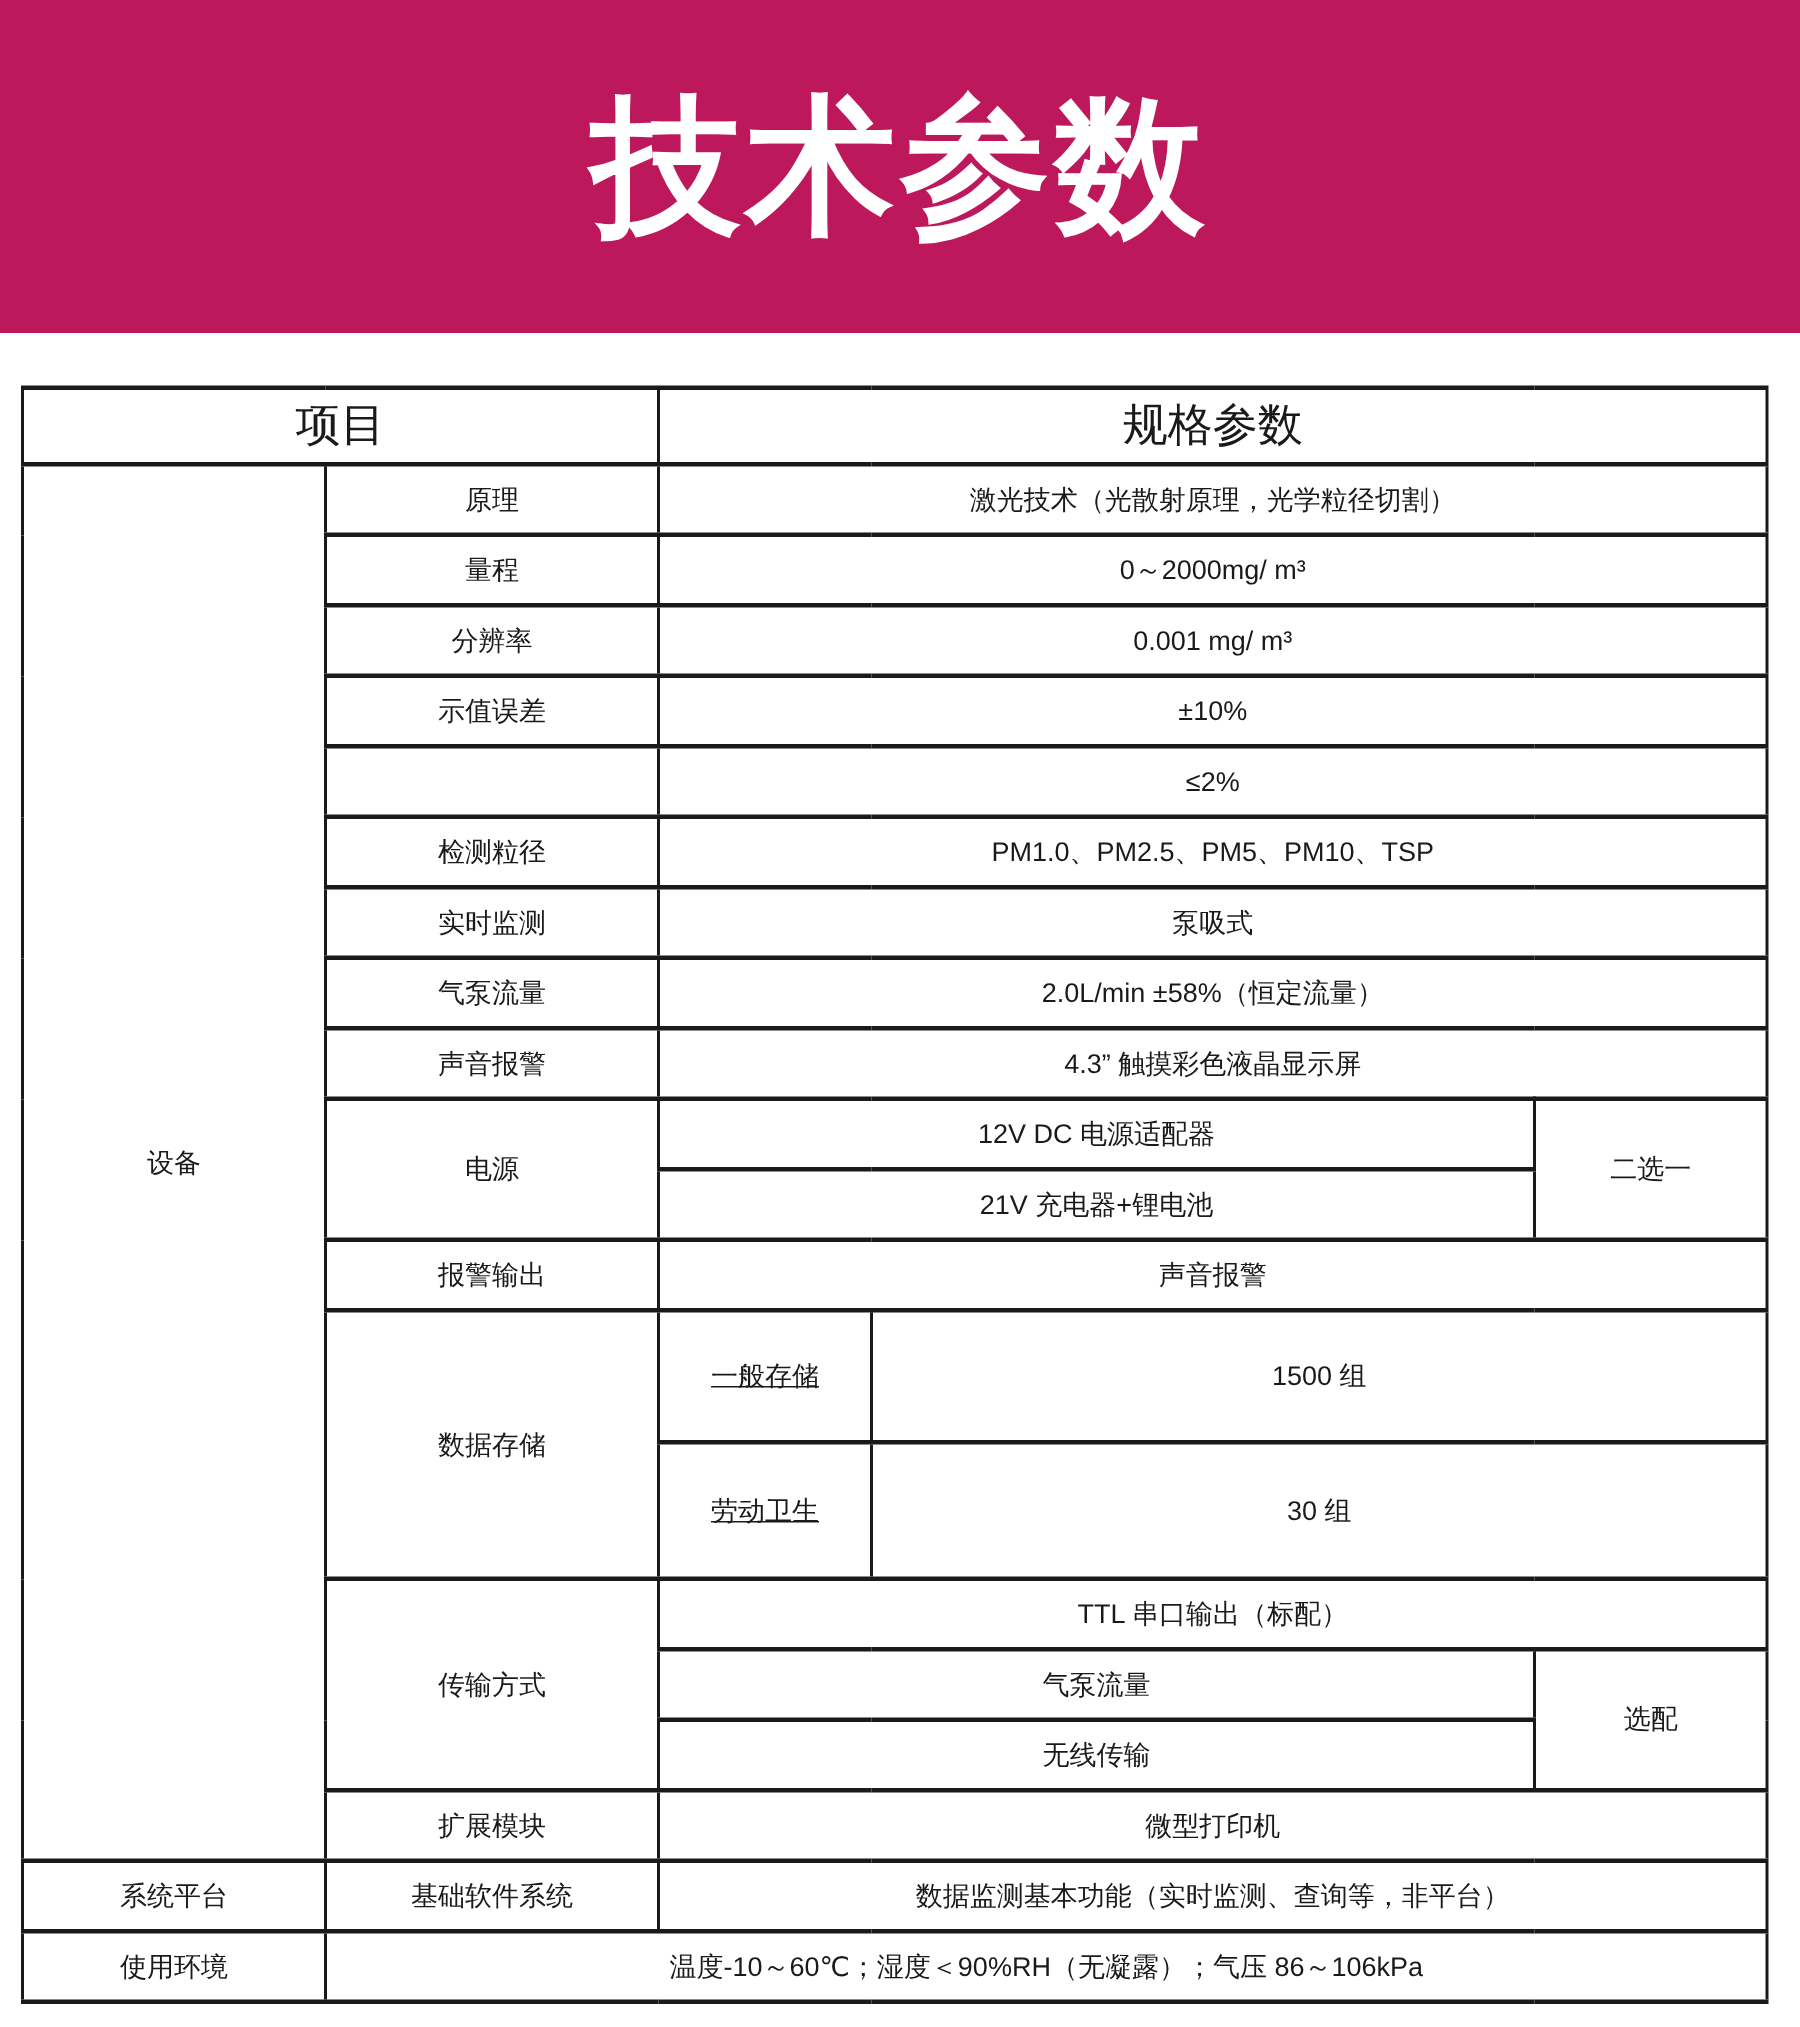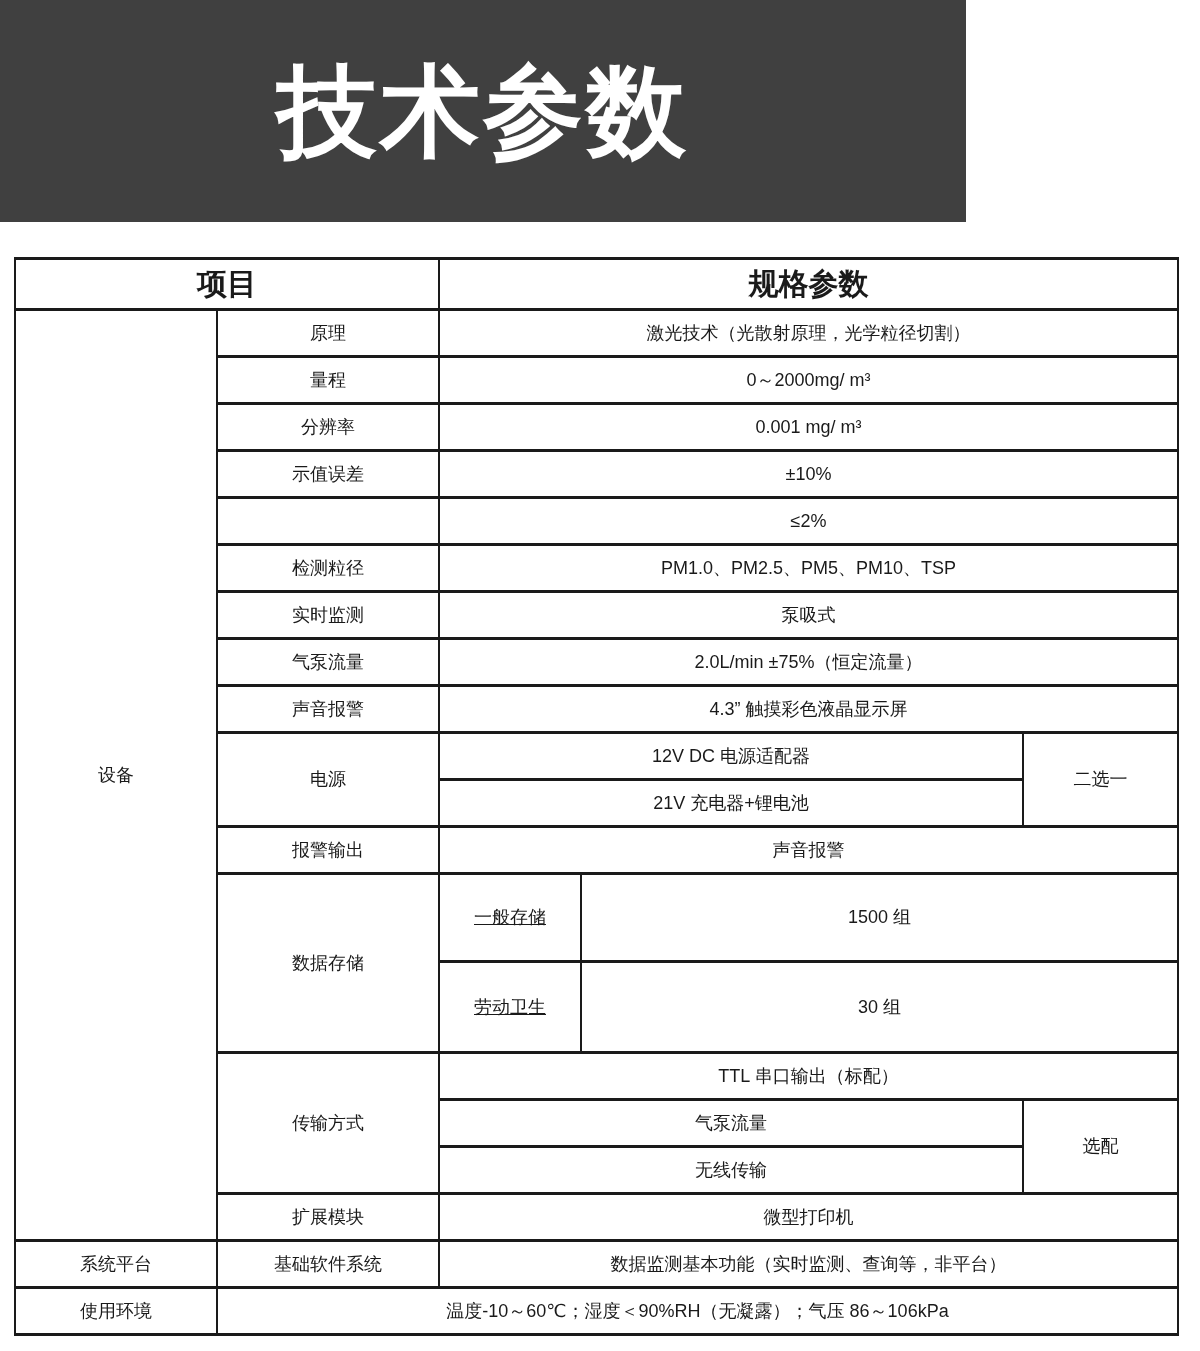--- a/index.html
+++ b/index.html
@@ -5,23 +5,23 @@
   html, body {
     margin: 0;
     padding: 0;
     background: #ffffff;
     width: 1200px;
     height: 1351px;
     font-family: "Liberation Sans", "DejaVu Sans", sans-serif;
     color: #1a1a1a;
   }
   .banner {
-    width: 966px;
+    width: 1200px;
     height: 222px;
-    background: #404040;
+    background: #be185d;
     display: flex;
     align-items: center;
     justify-content: center;
   }
   .banner-title {
     color: #ffffff;
     font-size: 100px;
     font-weight: bold;
     letter-spacing: 3px;
     line-height: 1;
@@ -40,21 +40,21 @@
     text-align: center;
     vertical-align: middle;
     padding: 0 8px;
     font-size: 18px;
     font-weight: normal;
     height: 44px;
     line-height: 1.6;
     overflow: hidden;
   }
   .spec-table th {
-    font-weight: bold;
+    font-weight: normal;
     font-size: 30px;
     height: 45px;
   }
   tr.tall-a td { height: 85px; }
   tr.tall-b td { height: 88px; }
   td.narrow { padding: 0 18px; text-decoration: underline; }
 </style>
 </head>
 <body>
 
@@ -107,21 +107,21 @@
       <td colspan="3">PM1.0、PM2.5、PM5、PM10、TSP</td>
     </tr>
 
     <tr>
       <td>实时监测</td>
       <td colspan="3">泵吸式</td>
     </tr>
 
     <tr>
       <td>气泵流量</td>
-      <td colspan="3">2.0L/min ±75%（恒定流量）</td>
+      <td colspan="3">2.0L/min ±58%（恒定流量）</td>
     </tr>
 
     <tr>
       <td>声音报警</td>
       <td colspan="3">4.3” 触摸彩色液晶显示屏</td>
     </tr>
 
     <tr>
       <td rowspan="2">电源</td>
       <td colspan="2">12V DC 电源适配器</td>

